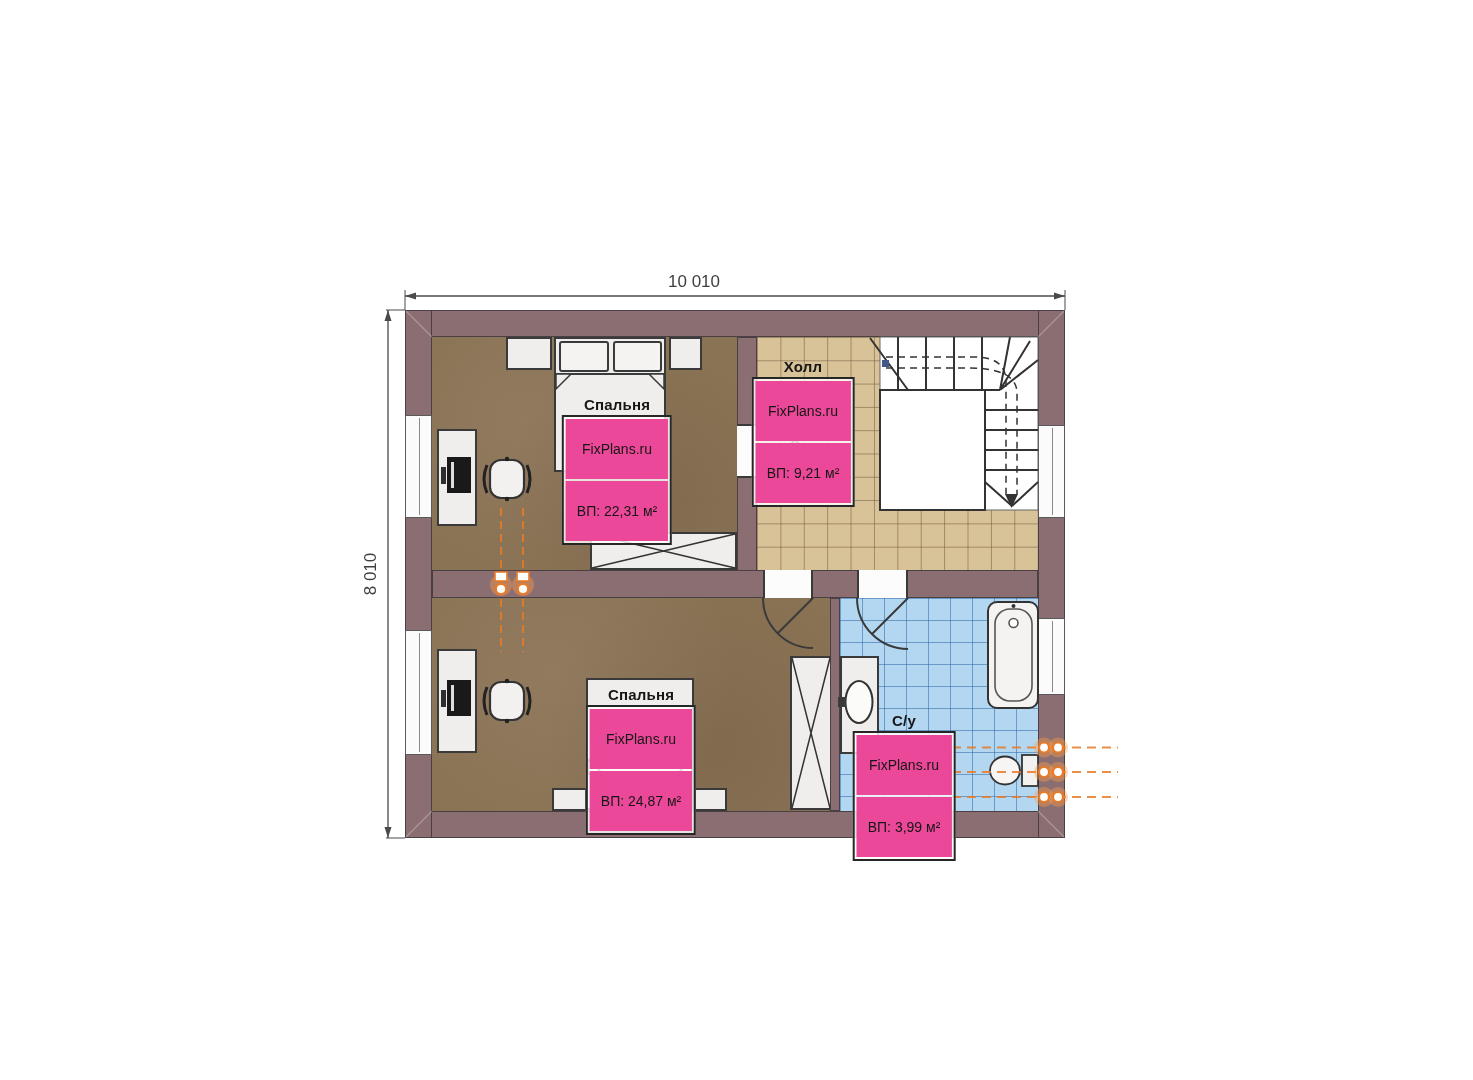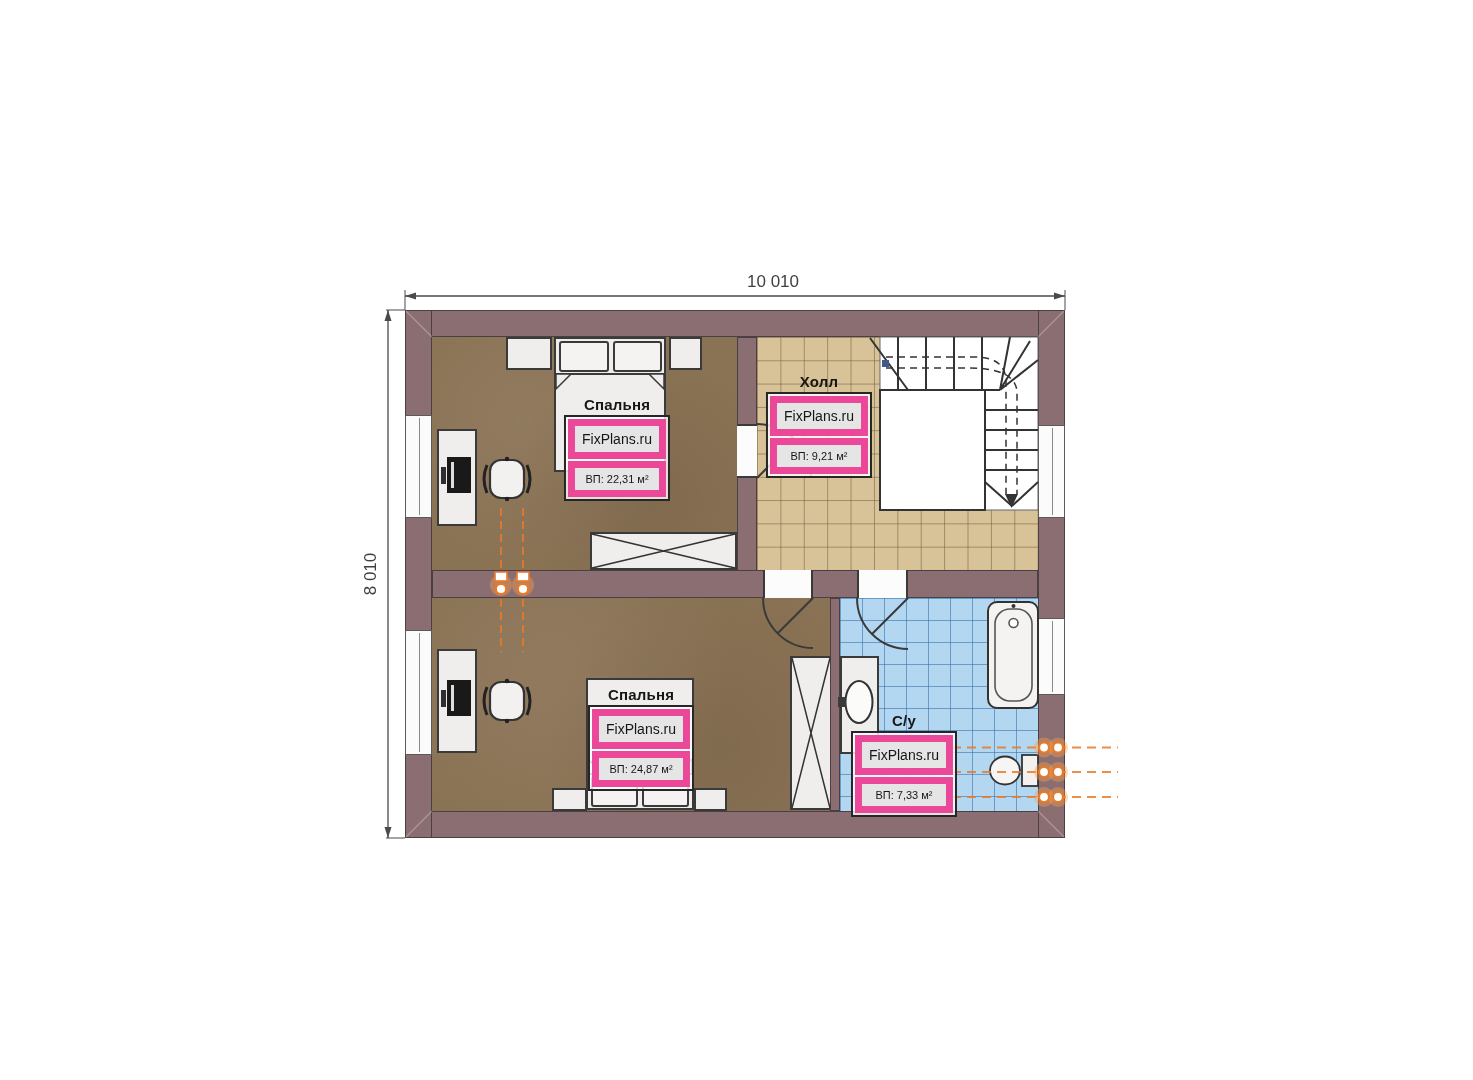--- a/index.html
+++ b/index.html
@@ -43,22 +43,22 @@
   
   .furn { background:#efeeec; border:2px solid #3a3a3a; z-index:2; }
   .pillow { background:#f4f3f1; border:2px solid #3a3a3a; border-radius:3px; z-index:2; }
 
   svg.overlay { position:absolute; left:0; top:0; z-index:5; pointer-events:none; }
 
   
   .room-label { position:absolute; transform:translateX(-50%); text-align:center; color:#161616; z-index:6; }
   .room-name { font-weight:bold; font-size:15px; margin-bottom:2px; letter-spacing:.2px; white-space:nowrap; }
   .label-table { display:inline-block; border:2px solid #262626; background:rgba(255,255,255,.8); padding:2px; }
-  .label-row { border:7px solid #ec4899; background:#e5e5e5; font-size:14px; padding:5px 7px; white-space:nowrap; }
-  .label-row + .label-row { margin-top:2px; font-size:11px; }
+  .label-row { border:4px solid #ec4899; background:#ec4899; font-size:14px; padding:18px 7px; white-space:nowrap; }
+  .label-row + .label-row { margin-top:2px; font-size:14px; }
 
   .dim-label { position:absolute; color:#3f3f3f; font-size:17px; z-index:6; white-space:nowrap; }
   #dim-top { transform:translateX(-50%); }
   #dim-left { transform:translate(-50%,-50%) rotate(-90deg); }
 </style>
 </head>
 <body>
 
 <div id="canvas">
 
@@ -209,48 +209,48 @@
       <polygon points="388,310 384.5,321 391.5,321" stroke="none"></polygon>
       <polygon points="388,838 384.5,827 391.5,827" stroke="none"></polygon>
       <path d="M 405 310 H 386 M 405 838 H 386" fill="none" stroke-width="1"></path>
     </g>
 
     <g stroke="rgba(255,255,255,.28)" stroke-width="1.2">
       <path d="M 406 311 L 432 337 M 1064 311 L 1038 337 M 406 837 L 432 811 M 1064 837 L 1038 811"></path>
     </g>
   </svg>
 
-  <div id="dim-top" class="dim-label" style="left:773px;top:272px;">10 010</div>
+  <div id="dim-top" class="dim-label" style="left:694px;top:272px;">10 010</div>
   <div id="dim-left" class="dim-label" style="left:371px;top:574px;">8 010</div>
 
   <div class="room-label" style="left:617px;top:396px;">
     <div class="room-name">Спальня</div>
     <div class="label-table">
       <div class="label-row">FixPlans.ru</div>
       <div class="label-row">ВП: 22,31 м²</div>
     </div>
   </div>
 
-  <div class="room-label" style="left:803px;top:373px;margin-left:16px;">
+  <div class="room-label" style="left:803px;top:358px;">
     <div class="room-name">Холл</div>
     <div class="label-table">
       <div class="label-row">FixPlans.ru</div>
       <div class="label-row">ВП: 9,21 м²</div>
     </div>
   </div>
 
   <div class="room-label" style="left:641px;top:686px;">
     <div class="room-name">Спальня</div>
     <div class="label-table">
       <div class="label-row">FixPlans.ru</div>
       <div class="label-row">ВП: 24,87 м²</div>
     </div>
   </div>
 
   <div class="room-label" style="left:904px;top:712px;">
     <div class="room-name">С/у</div>
     <div class="label-table">
       <div class="label-row">FixPlans.ru</div>
-      <div class="label-row">ВП: 7,33 м²</div>
+      <div class="label-row">ВП: 3,99 м²</div>
     </div>
   </div>
 
 </div>
 
 </body></html>

